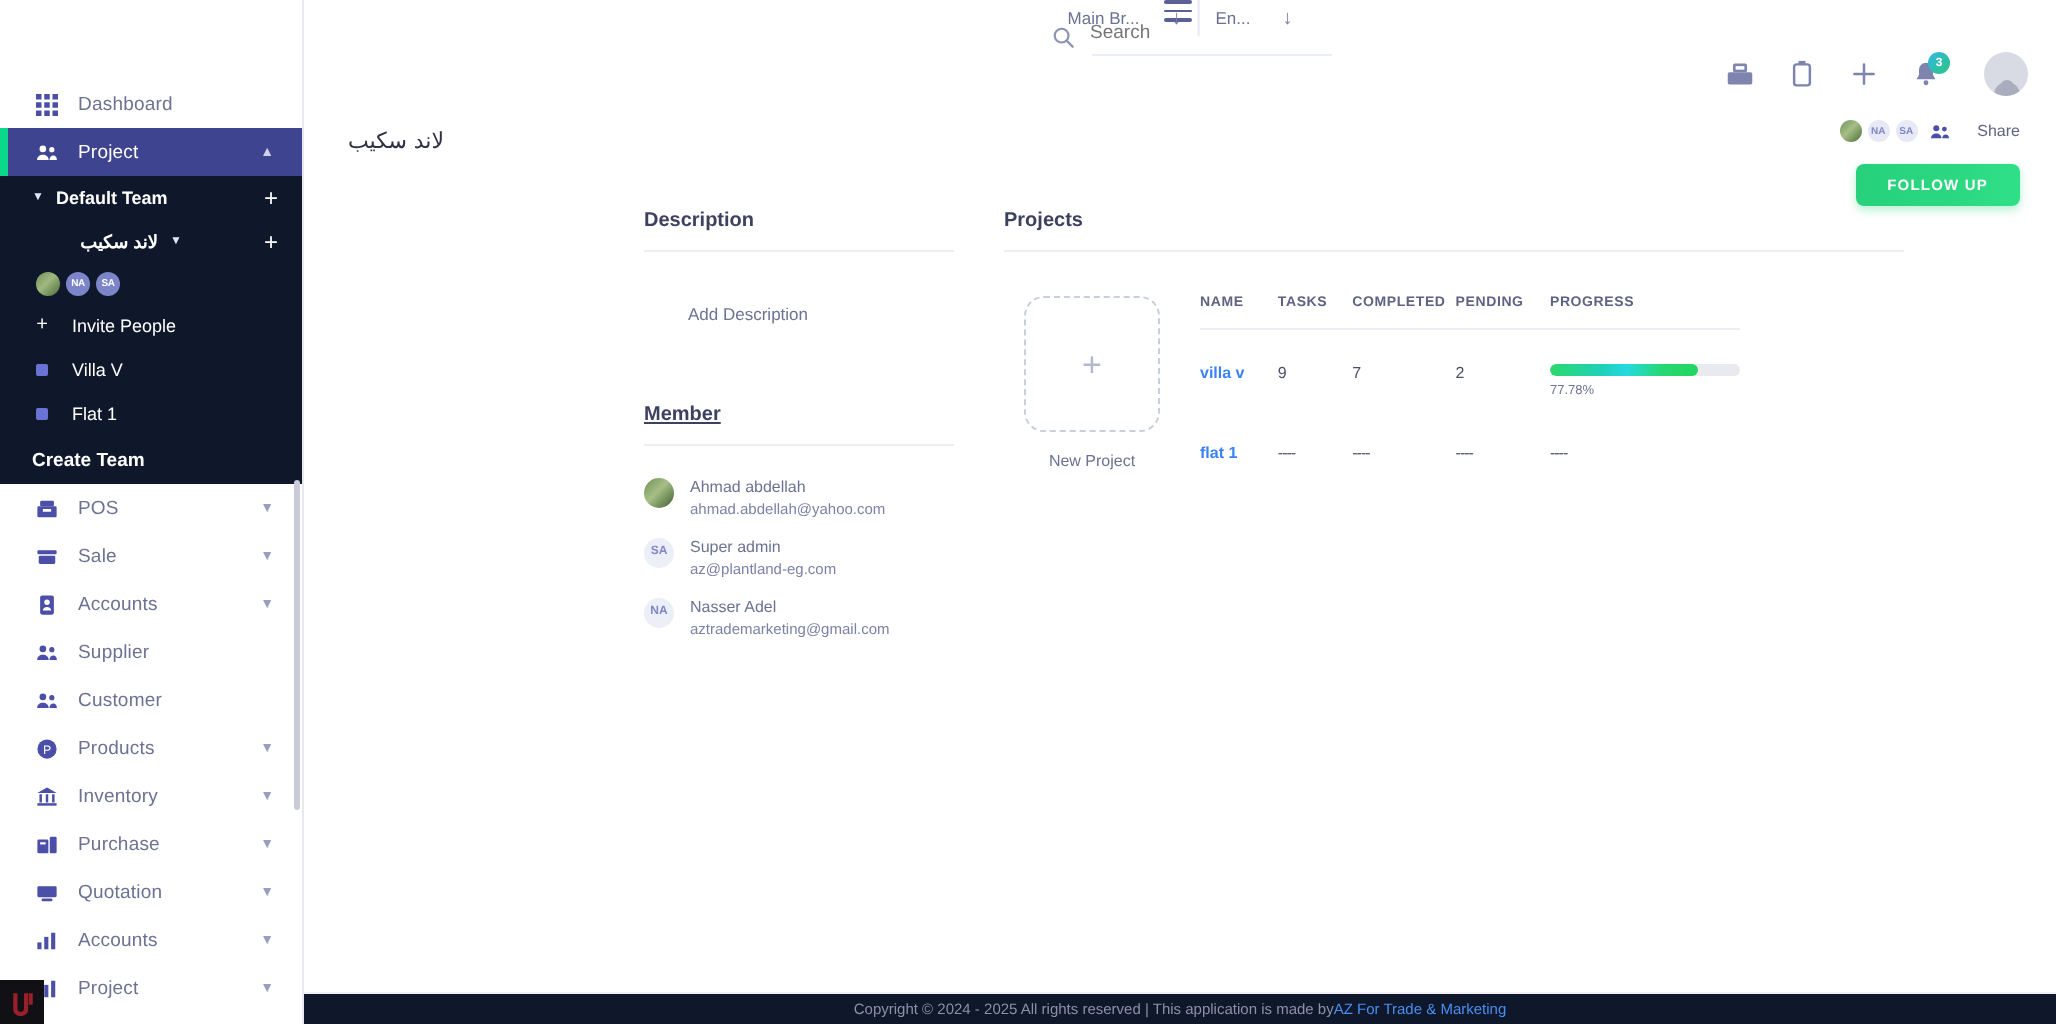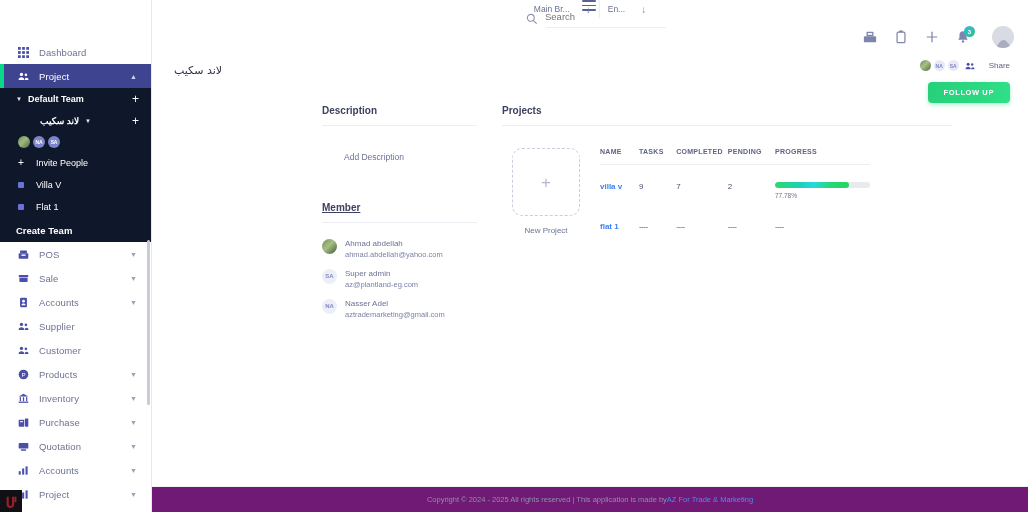--- a/index.html
+++ b/index.html
@@ -200,23 +200,23 @@
   table.ptable td.namecell { color: #3b82f6; font-weight: bold; font-size: 8px; }
   .dash { color: #8b90ab; letter-spacing: -.5px; }
   .bar-track { width: 95px; height: 6px; background: #e9eaf0; border-radius: 3px; overflow: hidden; }
   .bar-fill { height: 6px; border-radius: 3px;
     background: linear-gradient(90deg,#2bd96a 0%,#1fd0b8 35%,#25d9e0 52%,#26d873 75%,#22d65f 100%); }
   .bar-pct { font-size: 6.5px; color: #6c7293; margin-top: 4px; }
   th.c-name { width: 40px; } th.c-tasks { width: 38px; } th.c-comp { width: 52px; }
   th.c-pend { width: 48px; } th.c-prog { width: 95px; }
 
   .footer {
-    position: absolute; left: 0; right: 0; bottom: 0; height: 26px;
+    position: absolute; left: 0; right: 0; bottom: 0; height: 16px;
     display: flex; align-items: center; justify-content: center;
-    font-size: 7.5px; color: #8b90ab; background: #701a75; border-top: 1px solid #f1f2f7;
+    font-size: 7.5px; color: #8b90ab; background: #0f172a; border-top: 1px solid #f1f2f7;
   }
   .footer a { color: #4a8ef0; text-decoration: none; }
 </style>
 </head>
 <body>
 
 <div class="app">
 
   <div class="sidebar">
     <div class="sb-top-pad"></div>

